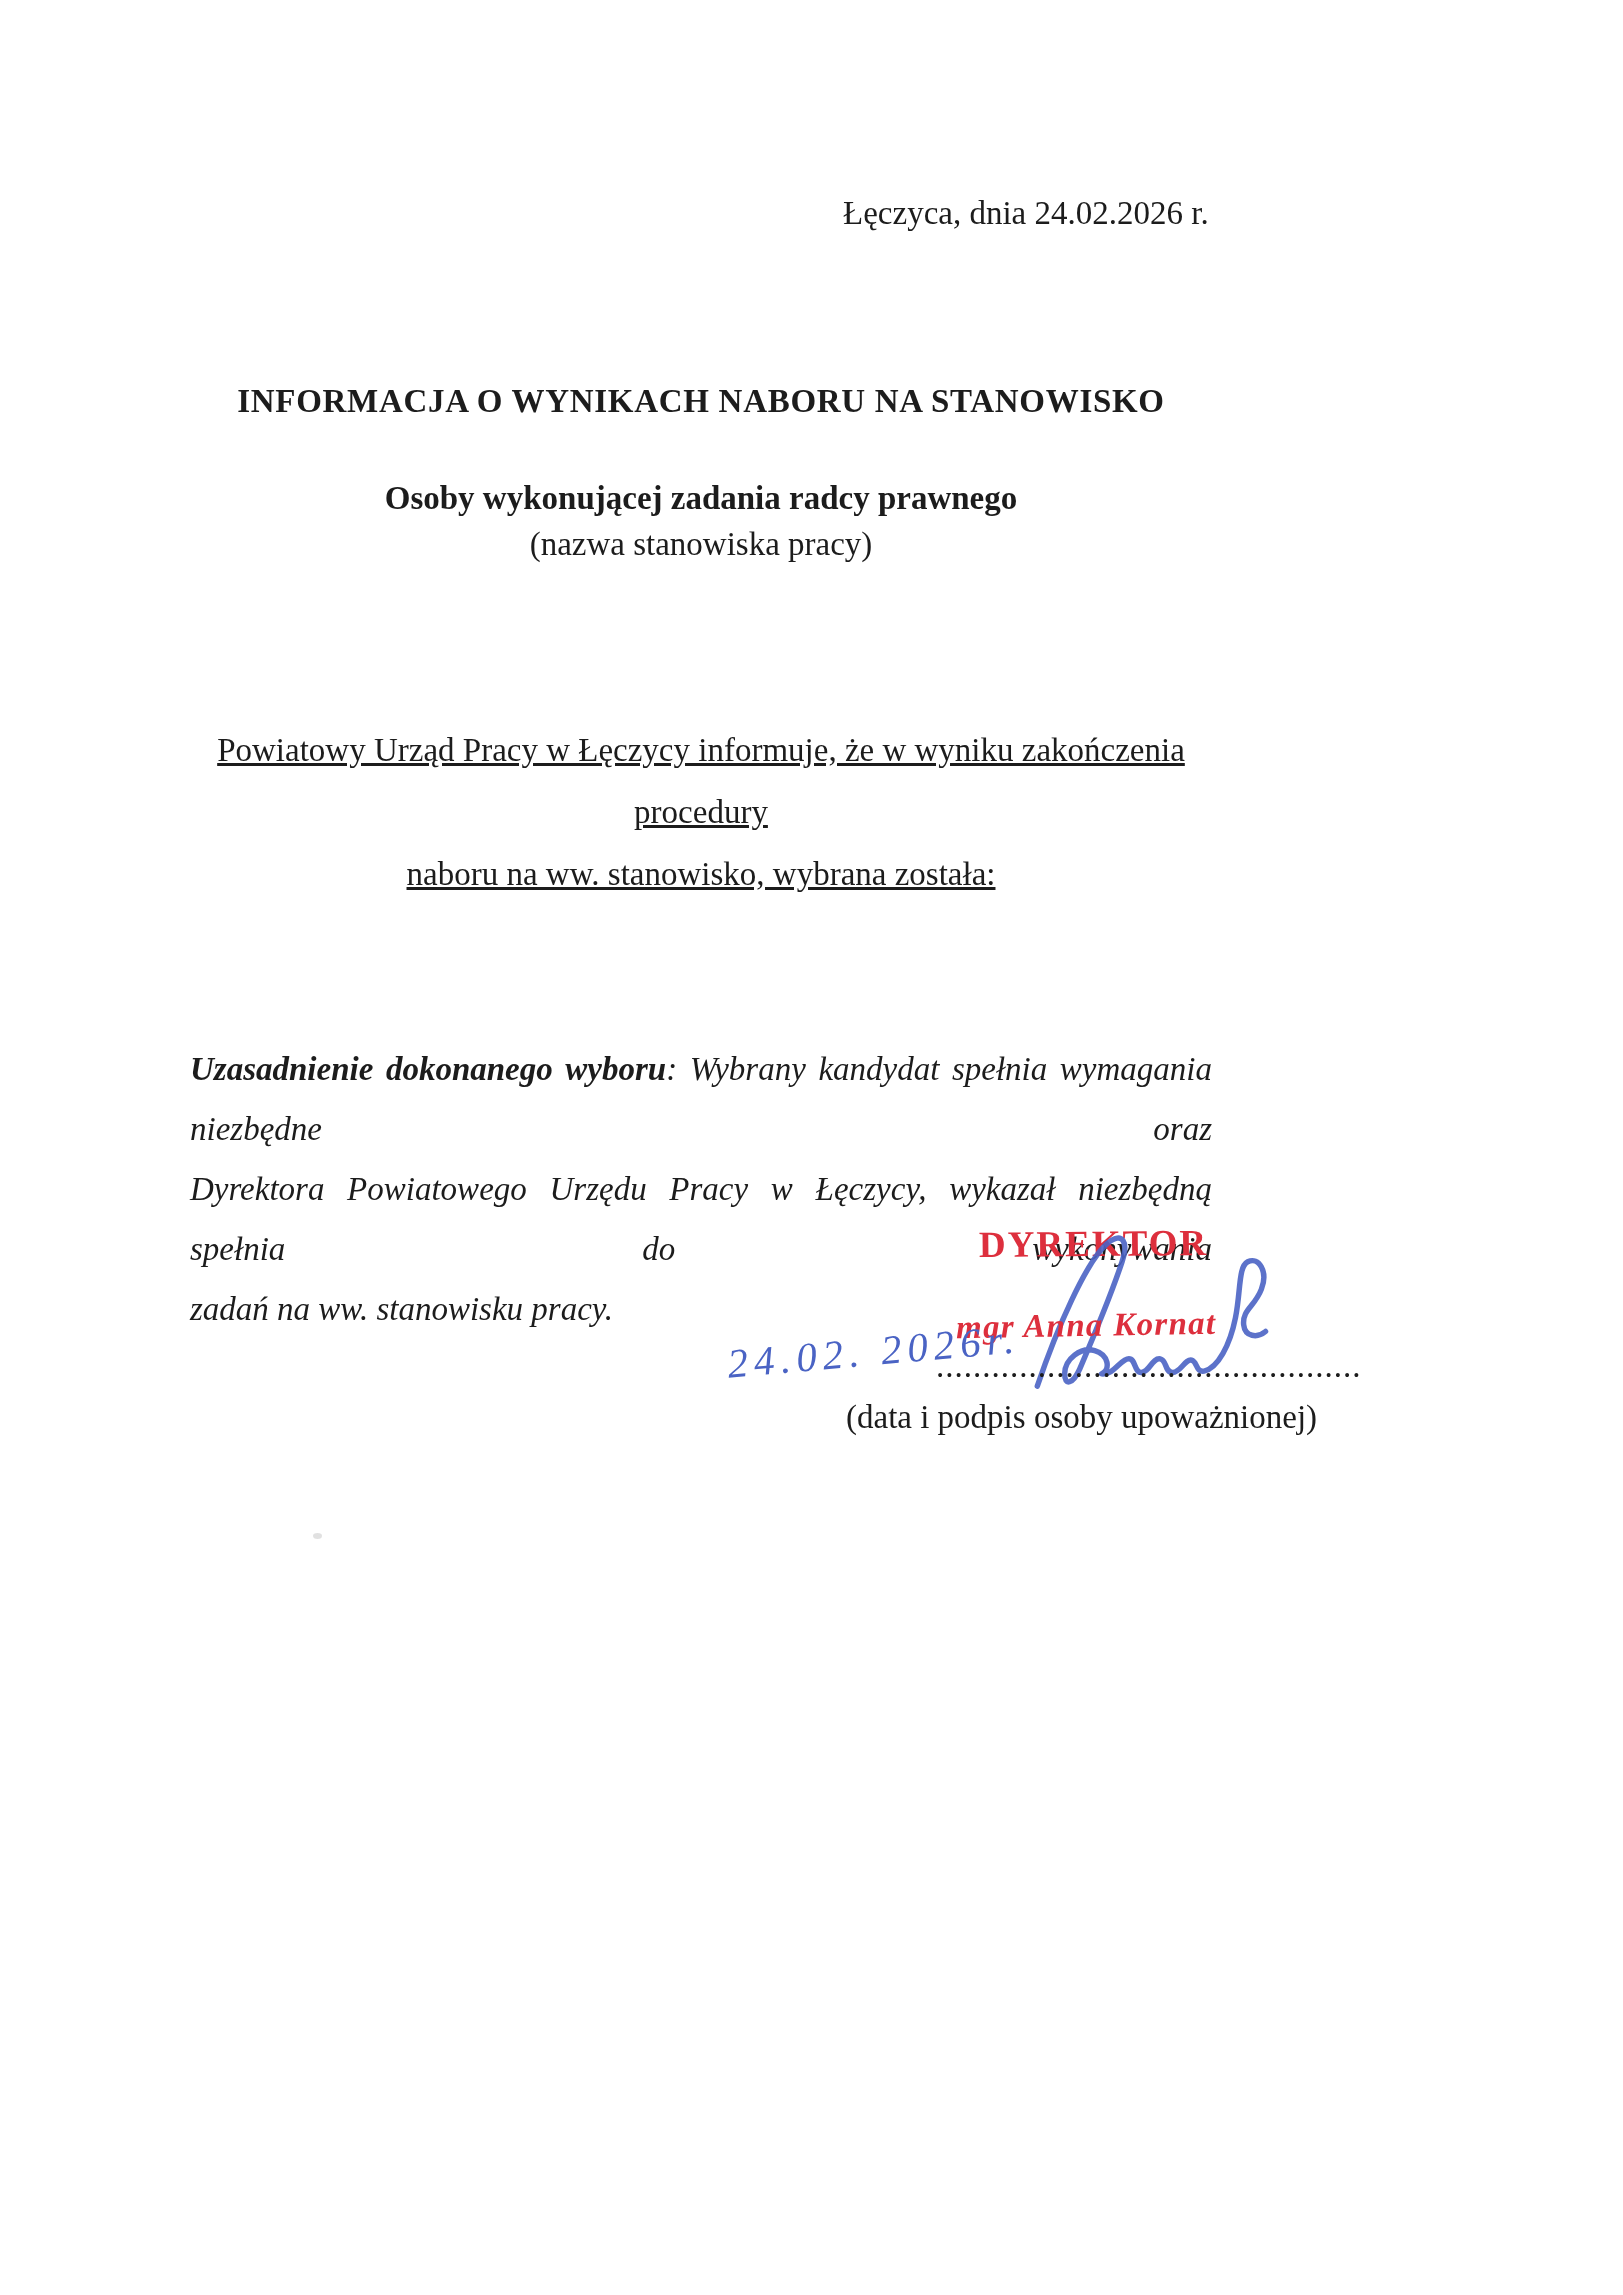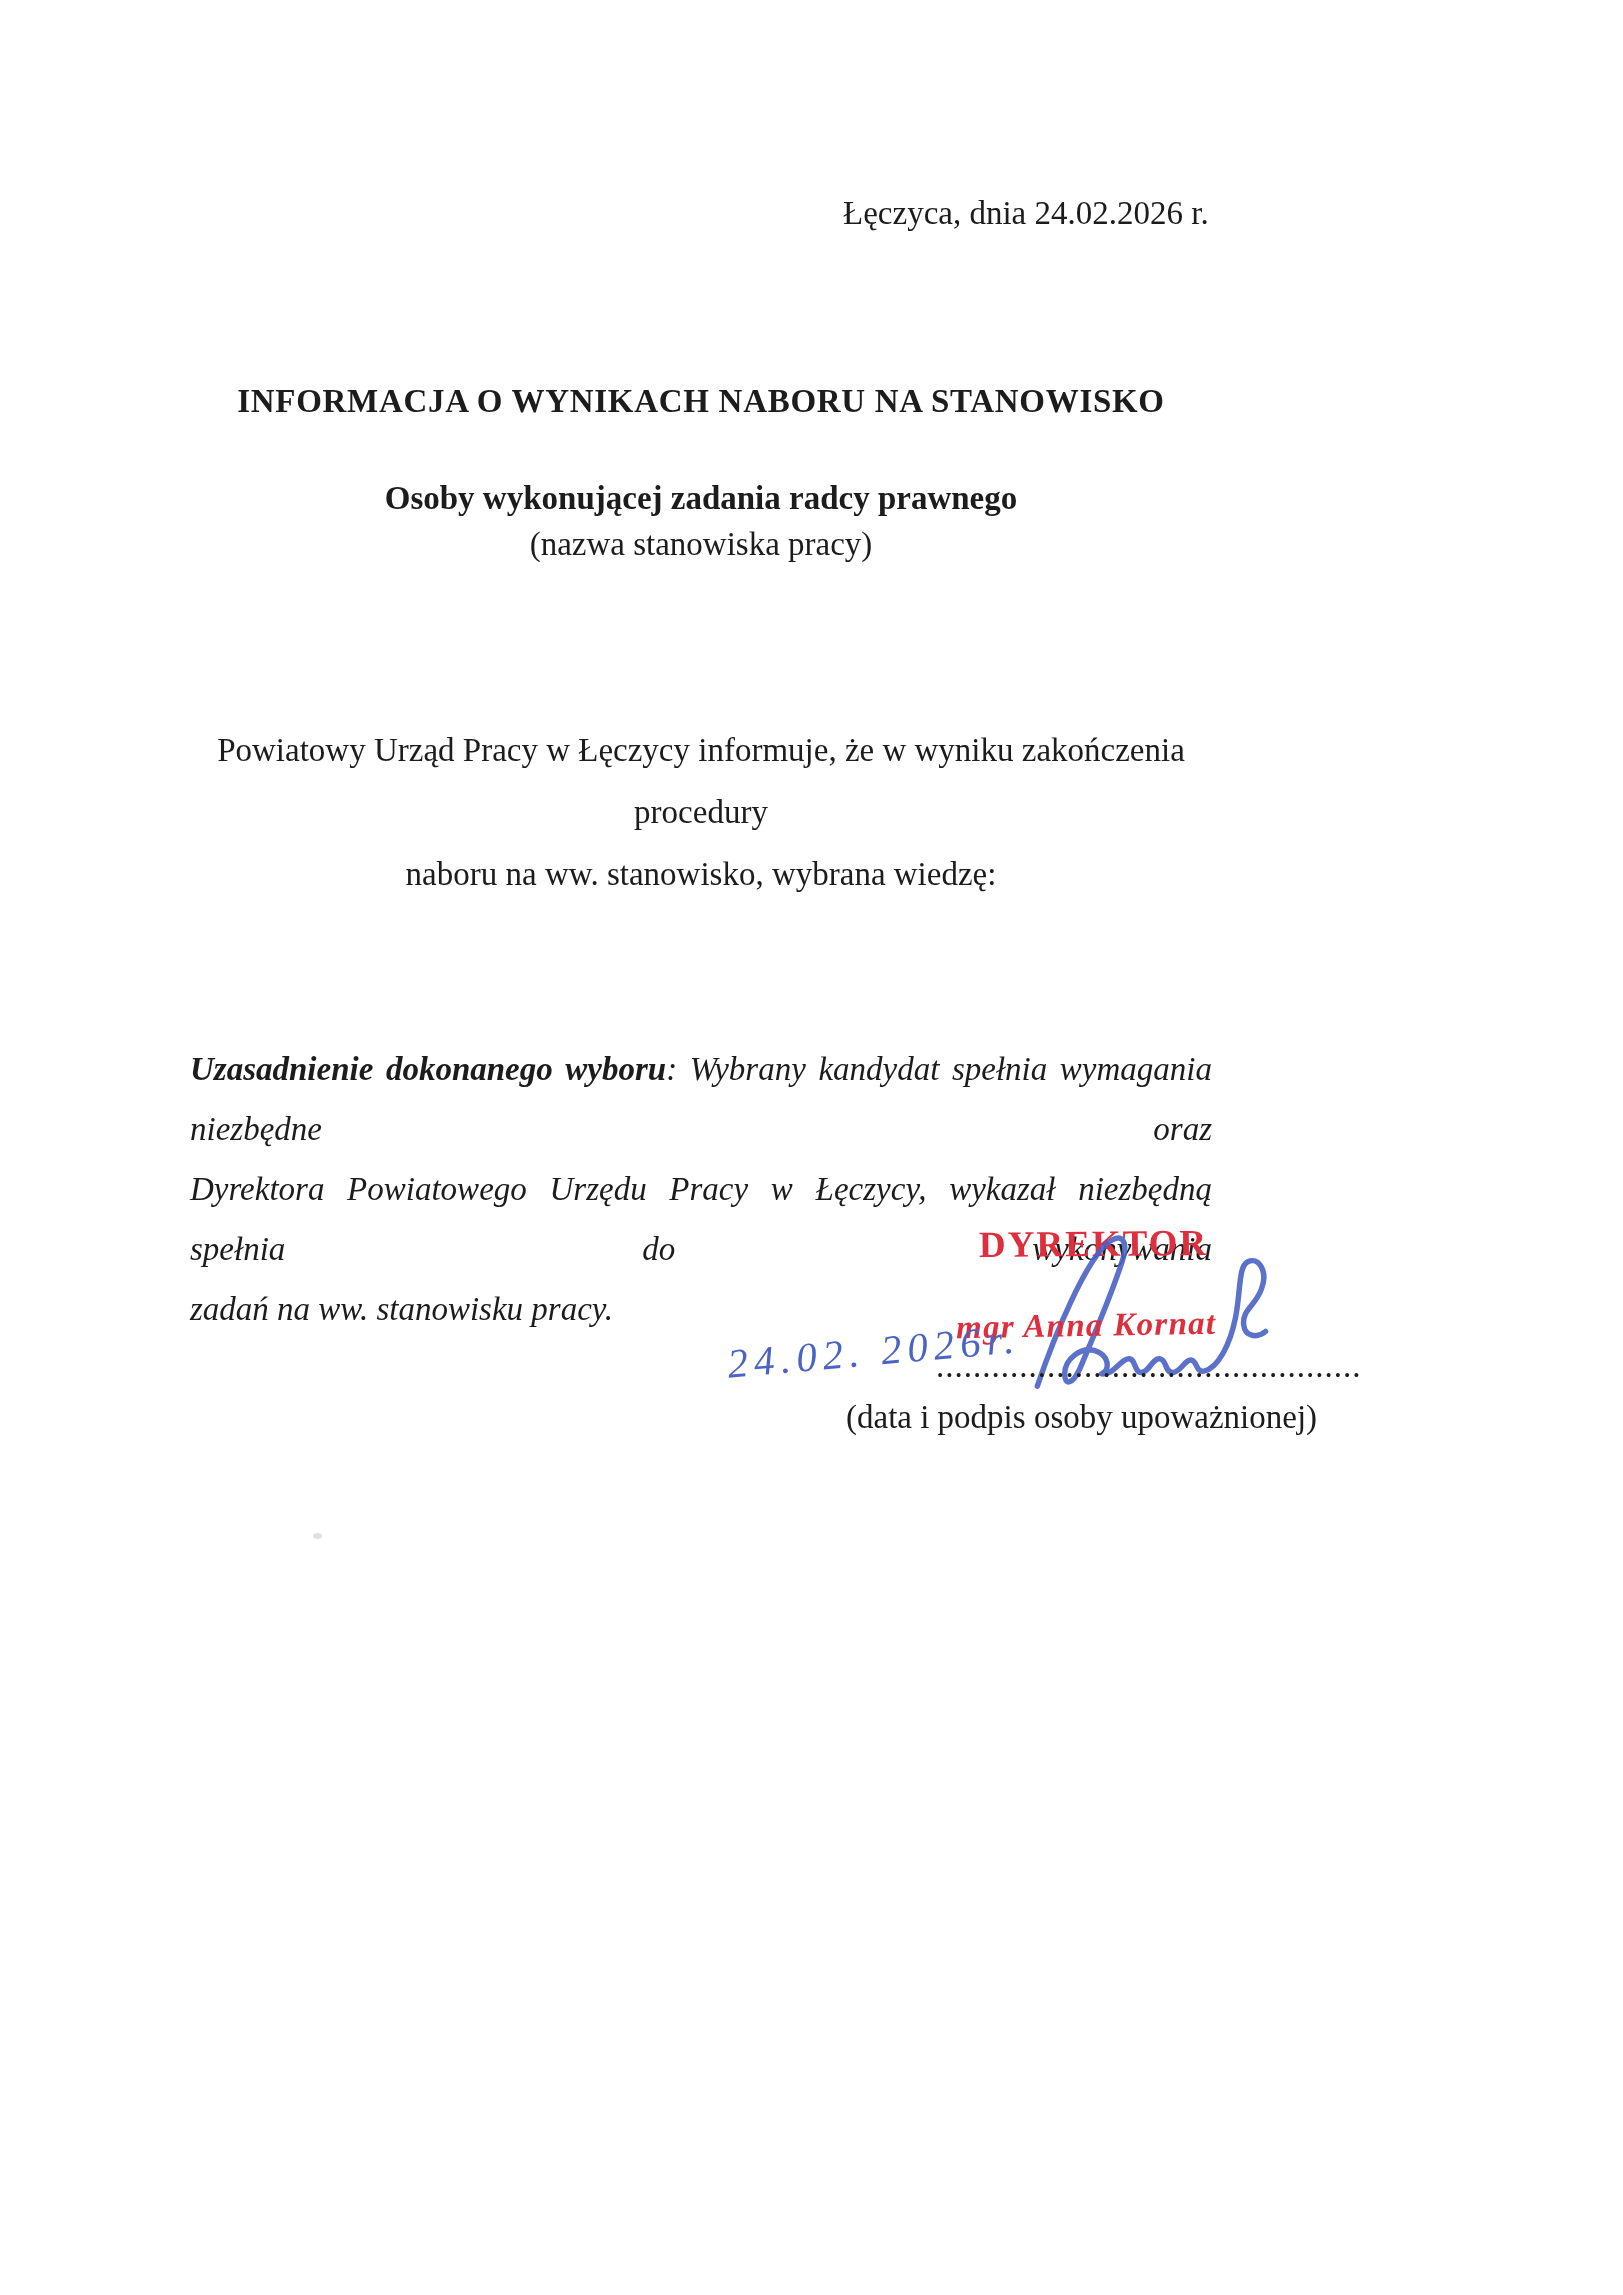--- a/index.html
+++ b/index.html
@@ -35,20 +35,21 @@
   .position-caption{
     margin-top:9.2px;
     text-align:center;
     font-size:33px;
   }
   .intro{
     margin-top:156px;
     text-align:center;
     font-size:33px;
     line-height:62px;
+    text-decoration:underline;
   }
   .selected-person{
     text-align:center;
     font-size:33px;
     font-weight:bold;
     line-height:62px;
   }
   .justification{
     margin-top:134px;
     font-size:33px;
@@ -134,21 +135,21 @@
 
   <div class="date-line">Łęczyca, dnia 24.02.2026 r.</div>
 
   <div class="doc-title">INFORMACJA O WYNIKACH NABORU NA STANOWISKO</div>
 
   <div class="position-name">Osoby wykonującej zadania radcy prawnego</div>
   <div class="position-caption">(nazwa stanowiska pracy)</div>
 
   <div class="intro">
     <div>Powiatowy Urząd Pracy w Łęczycy informuje, że w wyniku zakończenia procedury</div>
-    <div>naboru na ww. stanowisko, wybrana wiedzę:</div>
+    <div>naboru na ww. stanowisko, wybrana została:</div>
   </div>
 
   <div class="justification">
     <div class="just-line"><span class="just-bold">Uzasadnienie dokonanego wyboru</span><span>: Wybrany kandydat spełnia wymagania niezbędne oraz</span></div>
     <div class="just-line">Dyrektora Powiatowego Urzędu Pracy w Łęczycy, wykazał niezbędną spełnia do wykonywania</div>
     <div class="just-line last">zadań na ww. stanowisku pracy.</div>
   </div>
 
   <div class="signature-block">
     <div class="stamp-role">DYREKTOR</div>

